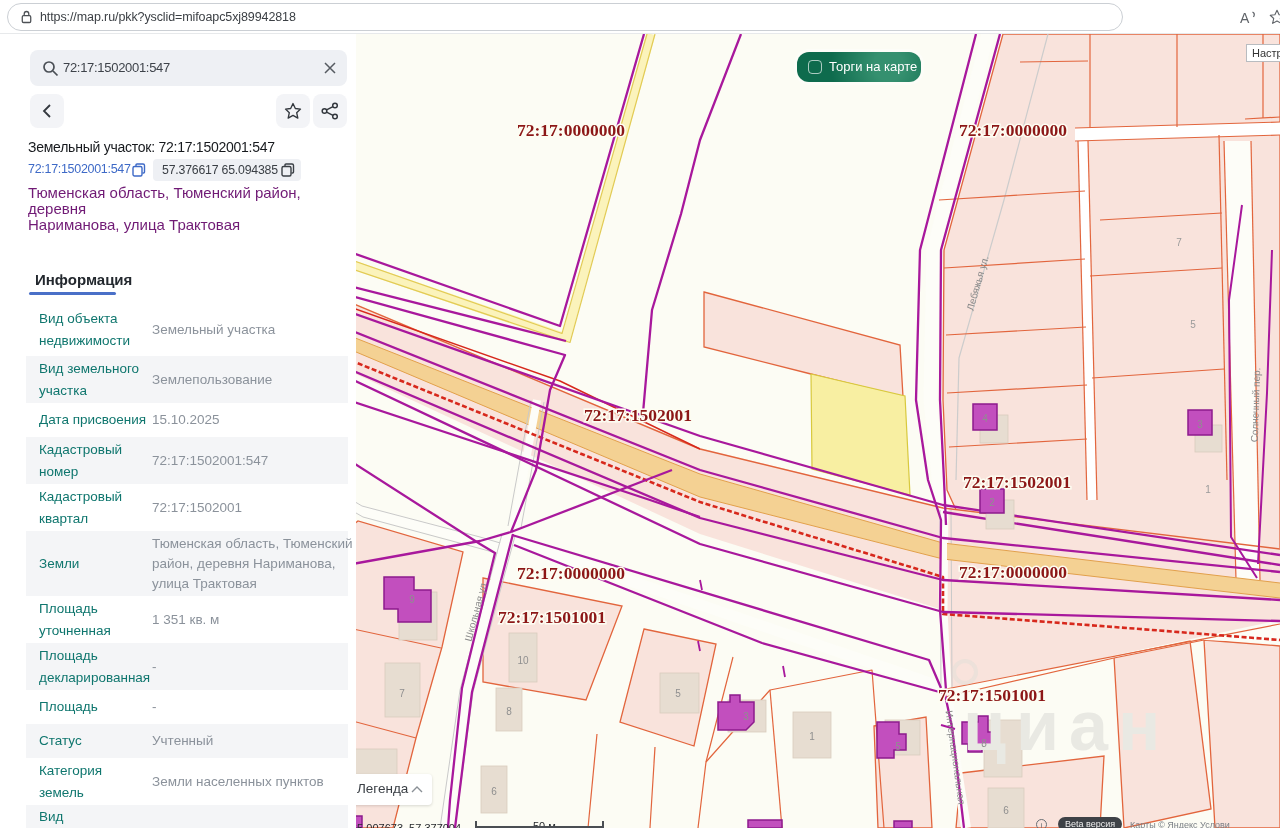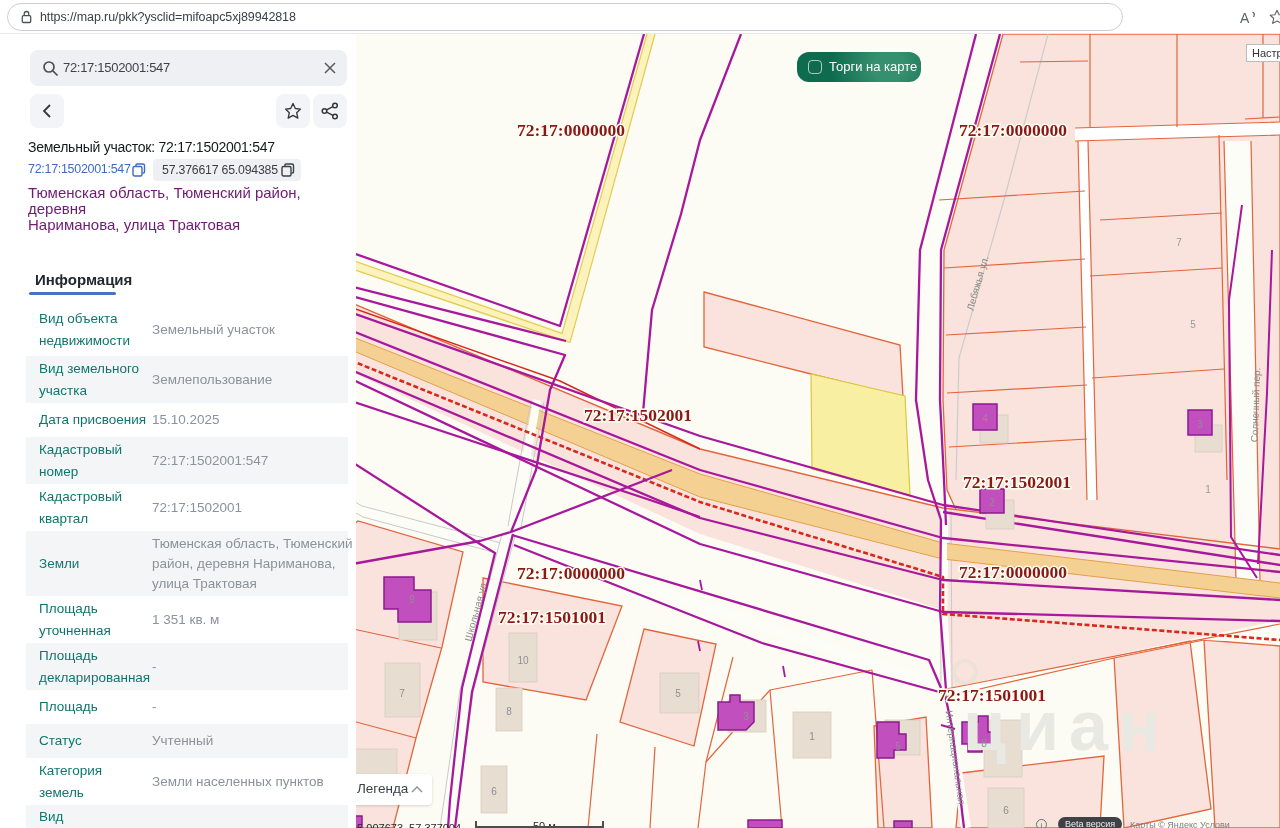--- a/index.html
+++ b/index.html
@@ -265,21 +265,21 @@
           <path d="M4 3 V2 Q4 1 5 1 H11 Q12.5 1 12.5 2.5 V9 Q12.5 10 11.5 10 H10.5" stroke="#3a3f45" stroke-width="1.4" fill="none"></path>
         </svg>
     </span>
   </div>
   <div id="addr">Тюменская область, Тюменский район, деревня<br>Нариманова, улица Трактовая</div>
   <div id="tab">Информация</div>
   <div id="tabline"></div>
   <div id="rows">
 <div class="row" style="top:270px;height:52px">
         <div class="lbl" style="top:4.0px">Вид объекта<br>недвижимости</div>
-        <div class="val" style="top:16.0px">Земельный участок</div>
+        <div class="val" style="top:16.0px">Земельный участка</div>
       </div>
 <div class="row g" style="top:322px;height:47px">
         <div class="lbl" style="top:1.5px">Вид земельного<br>участка</div>
         <div class="val" style="top:13.5px">Землепользование</div>
       </div>
 <div class="row" style="top:369px;height:34px">
         <div class="lbl" style="top:6.0px">Дата присвоения</div>
         <div class="val" style="top:7.0px">15.10.2025</div>
       </div>
 <div class="row g" style="top:403px;height:47px">

